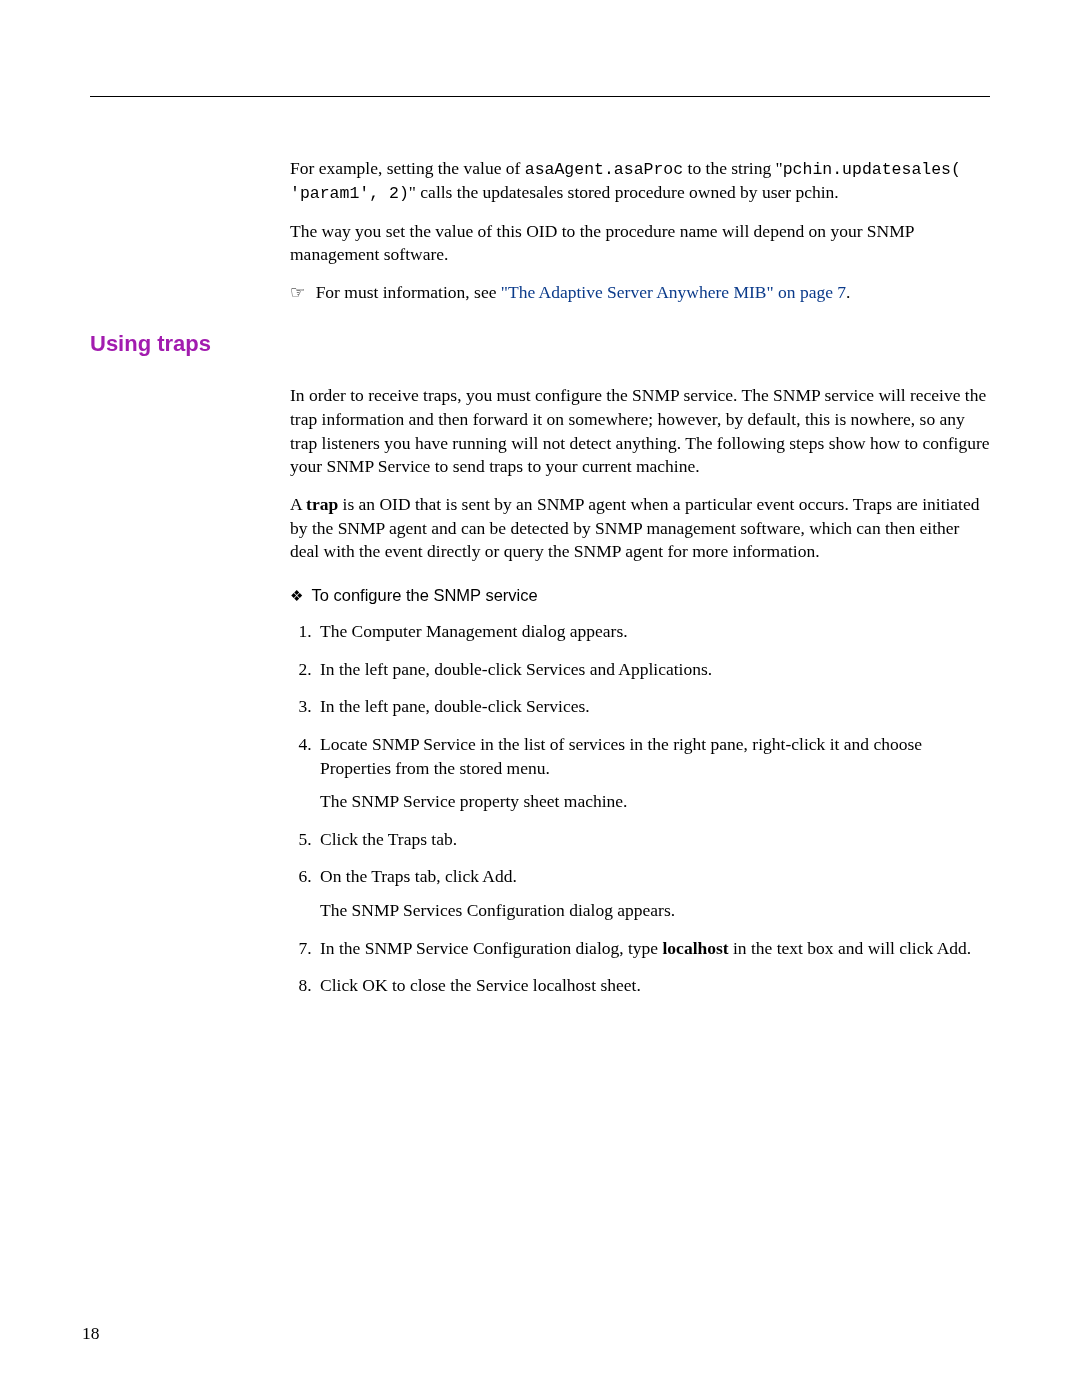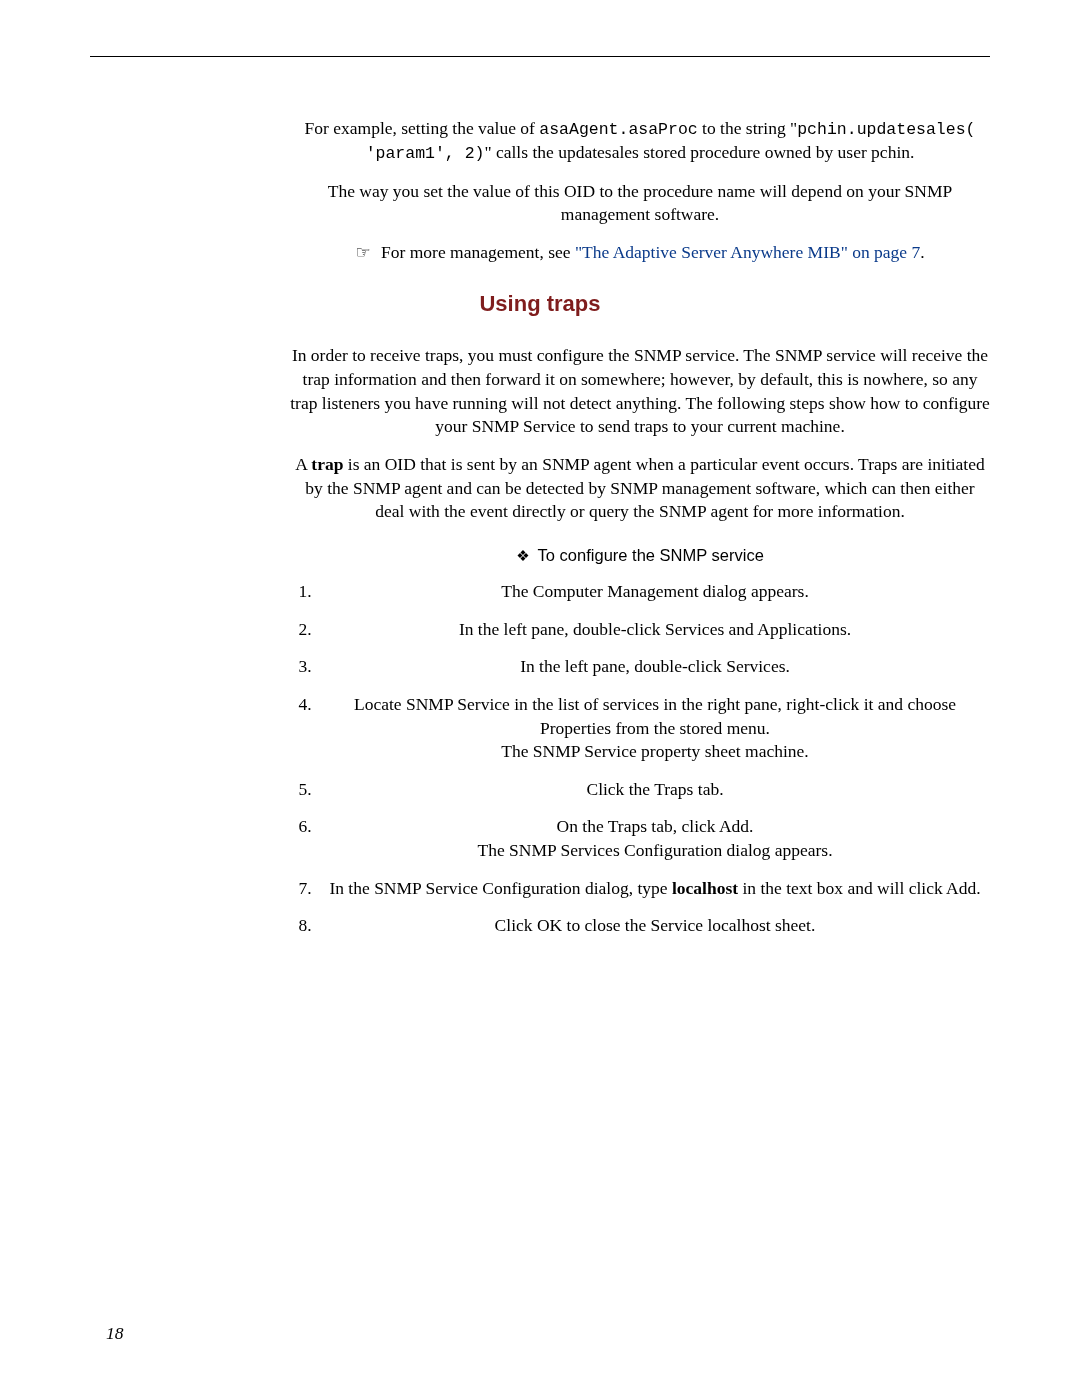--- a/index.html
+++ b/index.html
@@ -10,25 +10,24 @@
     font-size: 17.5px;
     line-height: 1.35;
     color: #000;
     background: #fff;
     width: 1080px;
     height: 1388px;
     position: relative;
     box-sizing: border-box;
   }
   .page {
-    padding: 56px 90px 40px 90px;
+    padding: 96px 90px 40px 90px;
     box-sizing: border-box;
     height: 100%;
     position: relative;
-    text-align: center;
   }
   .hr {
     border-top: 1px solid #000;
     margin-bottom: 60px;
   }
   .content-col {
     margin-left: 200px;
   }
   .para {
     margin: 0 0 14px 0;
@@ -41,21 +40,21 @@
     margin: 0 0 14px 0;
   }
   .pointer {
     font-size: 17px;
     margin-right: 6px;
   }
   .link {
     color: #0a3a8a;
   }
   .section-title {
-    color: #7f1d1d;
+    color: #a21caf;
     font-family: Arial, Helvetica, sans-serif;
     font-weight: bold;
     font-size: 22px;
     margin: 24px 0 26px 0;
   }
   .sub-heading {
     font-family: Arial, Helvetica, sans-serif;
     font-weight: normal;
     font-size: 16.5px;
     margin: 20px 0 14px 0;
@@ -66,44 +65,44 @@
   }
   ol.steps {
     margin: 0;
     padding-left: 26px;
   }
   ol.steps > li {
     margin-bottom: 14px;
     padding-left: 4px;
   }
   ol.steps > li .step-sub {
+    margin-top: 10px;
     font-family: Liberation Serif, serif;
   }
   .page-num {
     position: absolute;
     bottom: 42px;
-    left: 106px;
+    left: 82px;
     font-size: 17.5px;
-    font-style: italic;
   }
 </style>
 </head>
 <body>
 
 <div class="page">
   <div class="hr"></div>
 
   <div class="content-col">
     <p class="para">
       <span>For example, setting the value of </span><span class="code">asaAgent.asaProc</span><span> to the string "</span><span class="code">pchin.updatesales( 'param1', 2)</span><span>" calls the updatesales stored procedure owned by user pchin.</span>
     </p>
     <p class="para">The way you set the value of this OID to the procedure name will depend on your SNMP management software.</p>
     <p class="more-info">
       <span class="pointer">☞</span>
-      <span>For more management, see </span><span class="link">"The Adaptive Server Anywhere MIB" on page 7</span><span>.</span>
+      <span>For must information, see </span><span class="link">"The Adaptive Server Anywhere MIB" on page 7</span><span>.</span>
     </p>
   </div>
 
   <h2 class="section-title">Using traps</h2>
 
   <div class="content-col">
     <p class="para">In order to receive traps, you must configure the SNMP service. The SNMP service will receive the trap information and then forward it on somewhere; however, by default, this is nowhere, so any trap listeners you have running will not detect anything. The following steps show how to configure your SNMP Service to send traps to your current machine.</p>
     <p class="para">
       <span>A </span><b>trap</b><span> is an OID that is sent by an SNMP agent when a particular event occurs. Traps are initiated by the SNMP agent and can be detected by SNMP management software, which can then either deal with the event directly or query the SNMP agent for more information.</span>
     </p>

